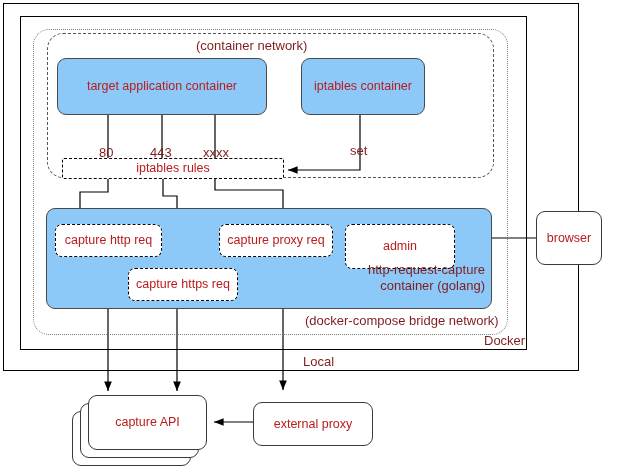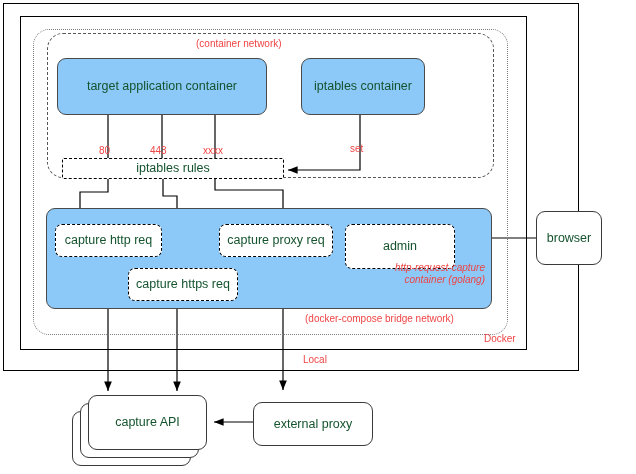--- a/index.html
+++ b/index.html
@@ -23,21 +23,21 @@
     height: 474px;
   }
   .node {
     position: absolute;
     box-sizing: border-box;
     display: flex;
     align-items: center;
     justify-content: center;
     text-align: center;
     font-size: 12.5px;
-    color: #14532d;
+    color: #b91c1c;
     line-height: 1.2;
     z-index: 5;
   }
   .blue-box {
     background: #8cc9f9;
     border: 1.2px solid #4a4a4a;
     border-radius: 9px;
   }
   .white-box {
     background: #ffffff;
@@ -68,29 +68,28 @@
     border-radius: 16px;
     background: transparent;
   }
   .frame-dashed {
     border: 1.5px dashed #555555;
     border-radius: 16px;
     background: transparent;
   }
   .caption {
     position: absolute;
-    font-size: 10px;
-    color: #ef4444;
+    font-size: 13px;
+    color: #7f1d1d;
     white-space: nowrap;
     z-index: 6;
     line-height: 1.2;
   }
   .caption-right {
     text-align: right;
-    font-style: italic;
   }
   .stack-shadow {
     position: absolute;
     box-sizing: border-box;
     background: #ffffff;
     border: 1.2px solid #3a3a3a;
     border-radius: 9px;
     z-index: 3;
   }
 </style>

